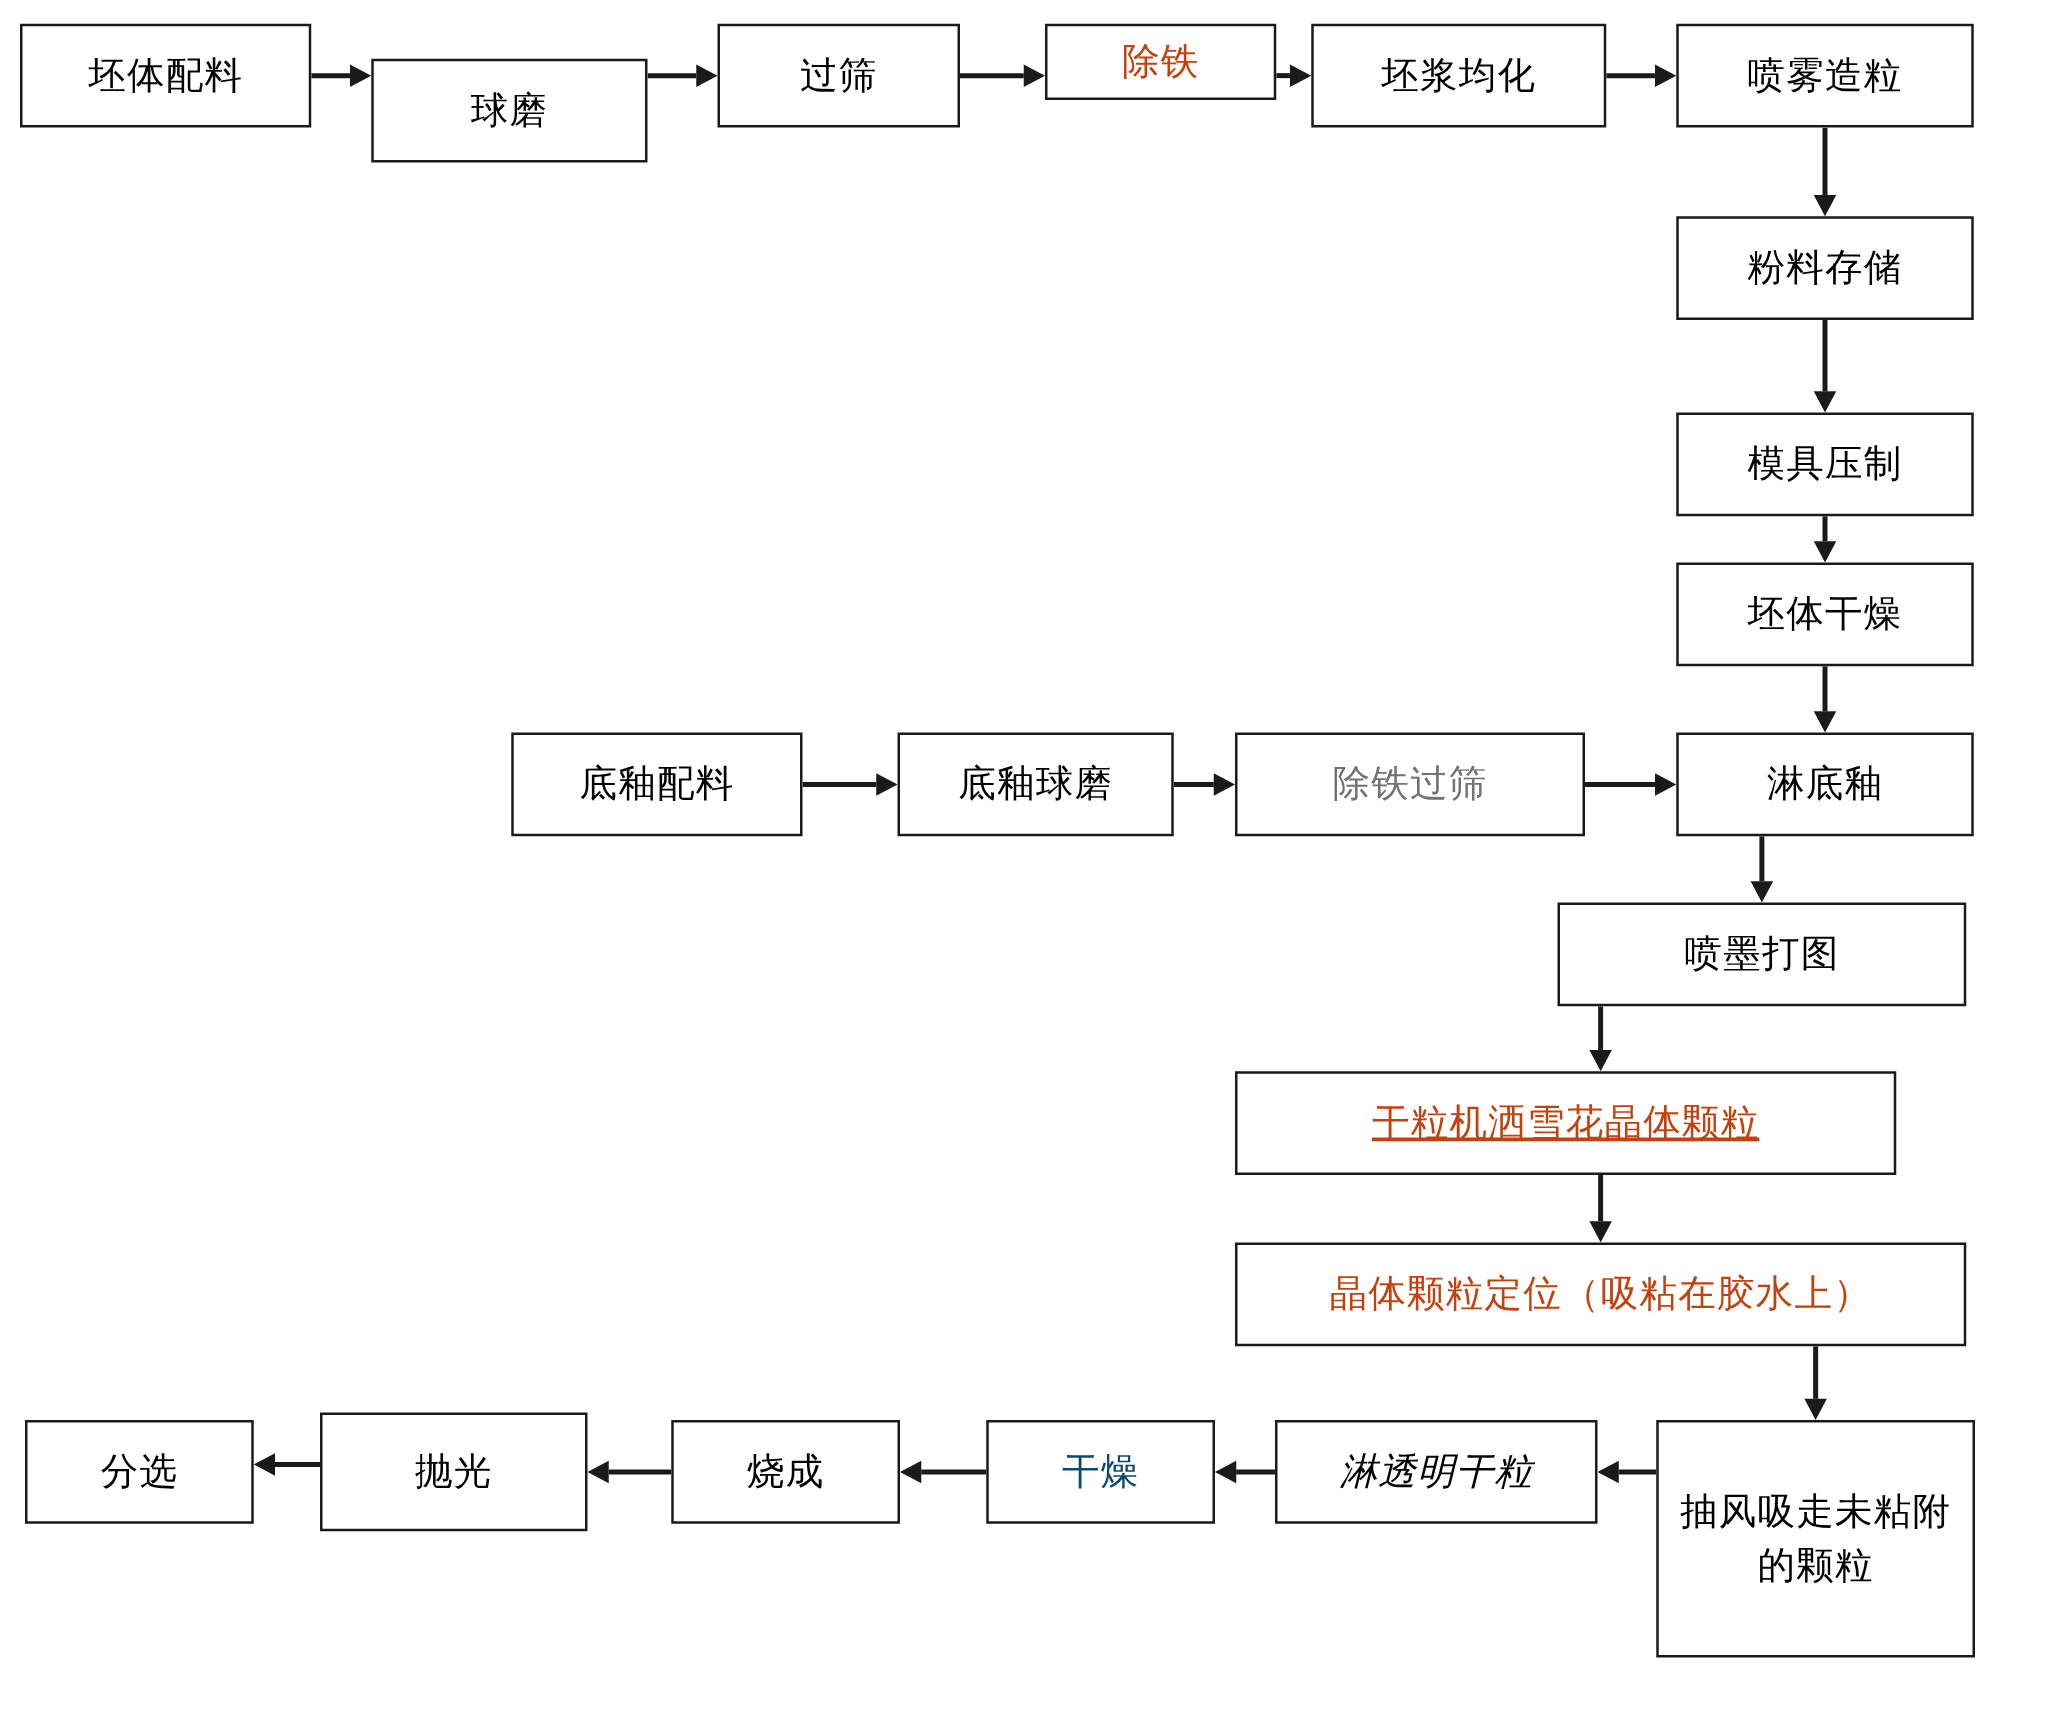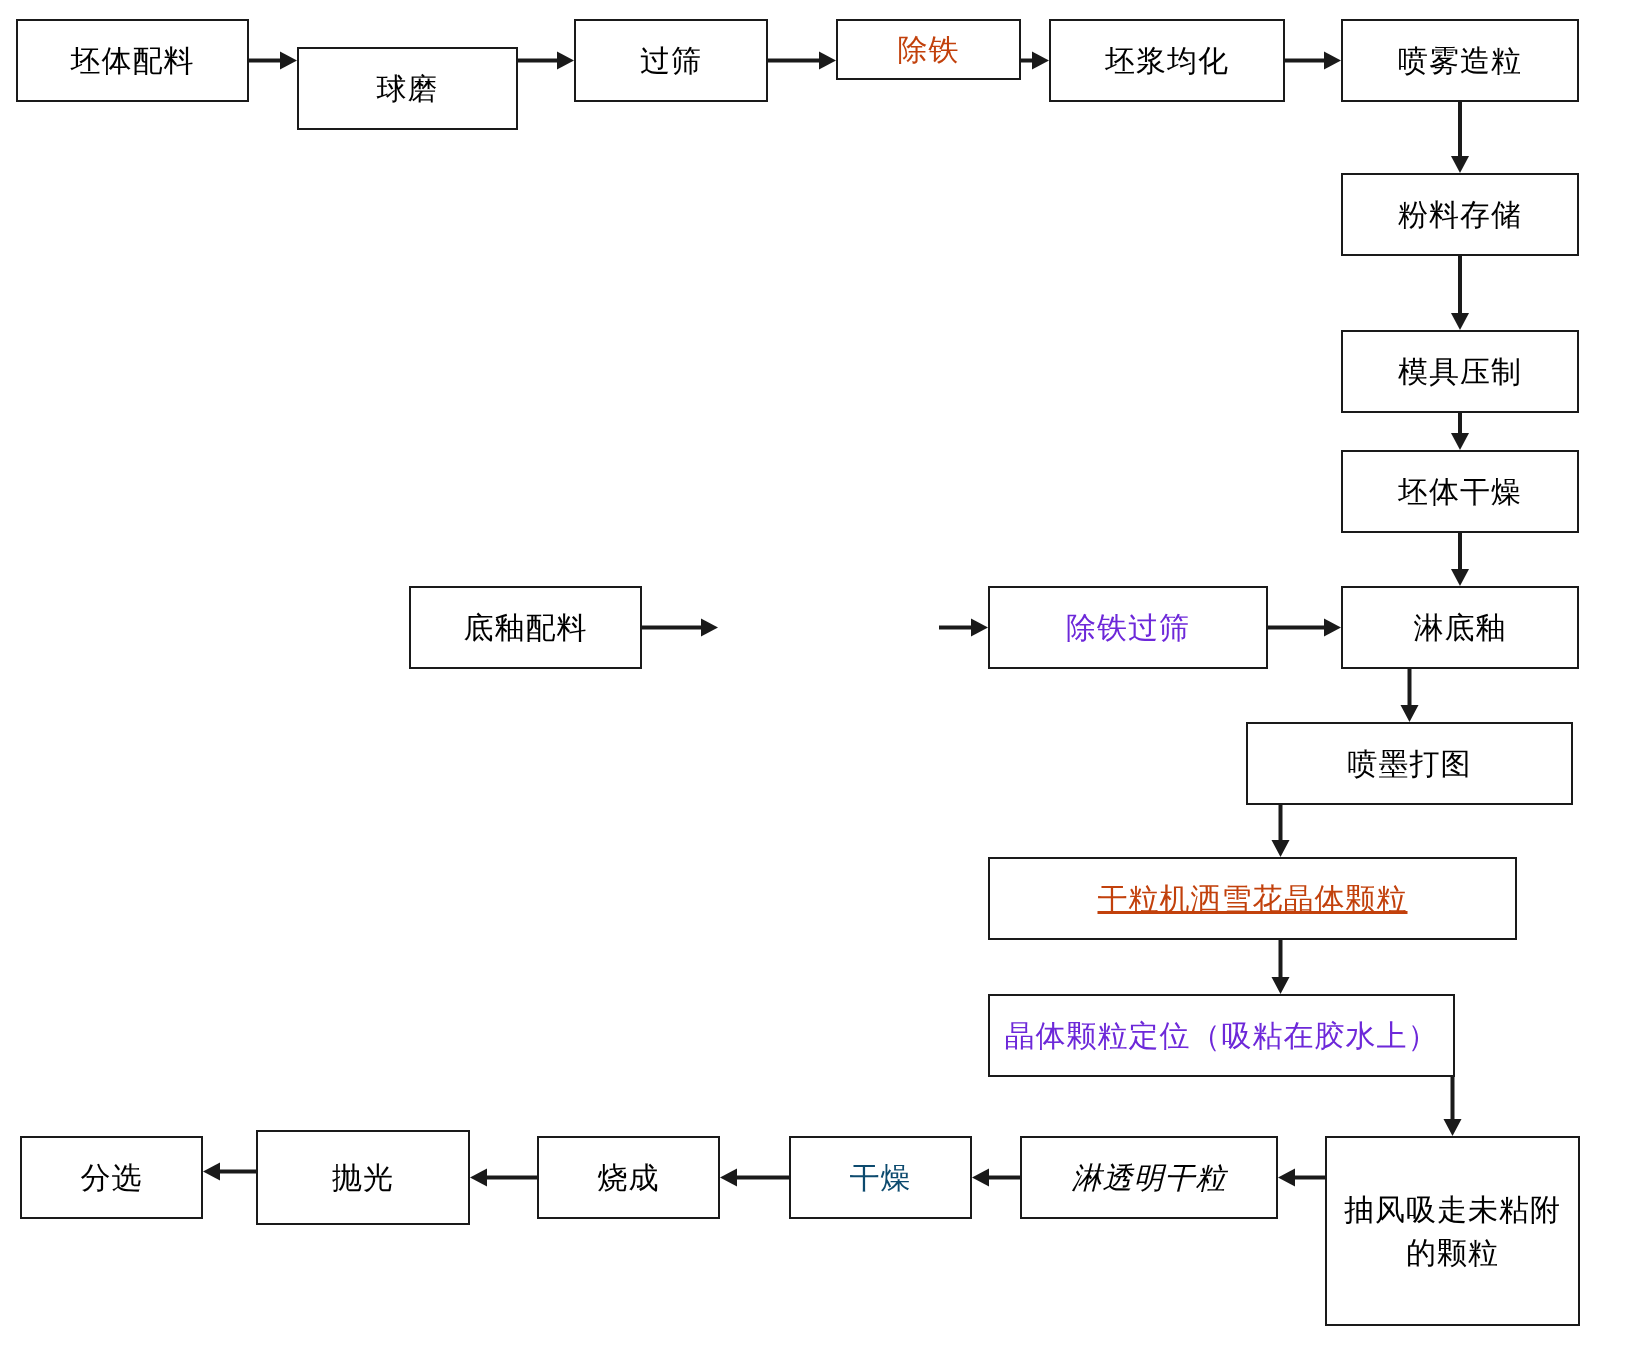--- a/index.html
+++ b/index.html
@@ -153,30 +153,33 @@
     </div>
     <div class="node" style="left: 1341px; top: 450px; width: 238px; height: 83px; border-color: rgb(26, 26, 26); background: rgb(255, 255, 255); color: rgb(0, 0, 0);">
       <span>坯体干燥</span>
     </div>
     <div class="node" style="left: 1341px; top: 586px; width: 238px; height: 83px; border-color: rgb(26, 26, 26); background: rgb(255, 255, 255); color: rgb(0, 0, 0);">
       <span>淋底釉</span>
     </div>
     <div class="node" style="left: 409px; top: 586px; width: 233px; height: 83px; border-color: rgb(26, 26, 26); background: rgb(255, 255, 255); color: rgb(0, 0, 0);">
       <span>底釉配料</span>
     </div>
-    <div class="node" style="left: 988px; top: 586px; width: 280px; height: 83px; border-color: rgb(26, 26, 26); background: rgb(255, 255, 255); color: #6d28d9;">
+    <div class="node" style="left: 718px; top: 586px; width: 221px; height: 83px; border-color: rgb(26, 26, 26); background: rgb(255, 255, 255); color: rgb(0, 0, 0);">
+      <span>底釉球磨</span>
+    </div>
+    <div class="node" style="left: 988px; top: 586px; width: 280px; height: 83px; border-color: rgb(26, 26, 26); background: rgb(255, 255, 255); color: #737373;">
       <span>除铁过筛</span>
     </div>
     <div class="node" style="left: 1246px; top: 722px; width: 327px; height: 83px; border-color: rgb(26, 26, 26); background: rgb(255, 255, 255); color: rgb(0, 0, 0);">
       <span>喷墨打图</span>
     </div>
     <div class="node" style="left: 988px; top: 857px; width: 529px; height: 83px; border-color: rgb(26, 26, 26); background: rgb(255, 255, 255); color: #c2410c; text-decoration: underline;">
       <span>干粒机洒雪花晶体颗粒</span>
     </div>
-    <div class="node" style="left: 988px; top: 994px; width: 467px; height: 83px; border-color: rgb(26, 26, 26); background: rgb(255, 255, 255); color: #6d28d9;">
+    <div class="node" style="left: 988px; top: 994px; width: 585px; height: 83px; border-color: rgb(26, 26, 26); background: rgb(255, 255, 255); color: #c2410c;">
       <span>晶体颗粒定位（吸粘在胶水上）</span>
     </div>
     <div class="node multiline" style="left: 1325px; top: 1136px; width: 255px; height: 190px; border-color: rgb(26, 26, 26); background: rgb(255, 255, 255); color: rgb(0, 0, 0);">
       <span>抽风吸走未粘附的颗粒</span>
     </div>
     <div class="node" style="left: 1020px; top: 1136px; width: 258px; height: 83px; border-color: rgb(26, 26, 26); background: rgb(255, 255, 255); color: rgb(0, 0, 0); font-style: italic;">
       <span>淋透明干粒</span>
     </div>
     <div class="node" style="left: 789px; top: 1136px; width: 183px; height: 83px; border-color: rgb(26, 26, 26); background: rgb(255, 255, 255); color: #0c4a6e;">
       <span>干燥</span>

